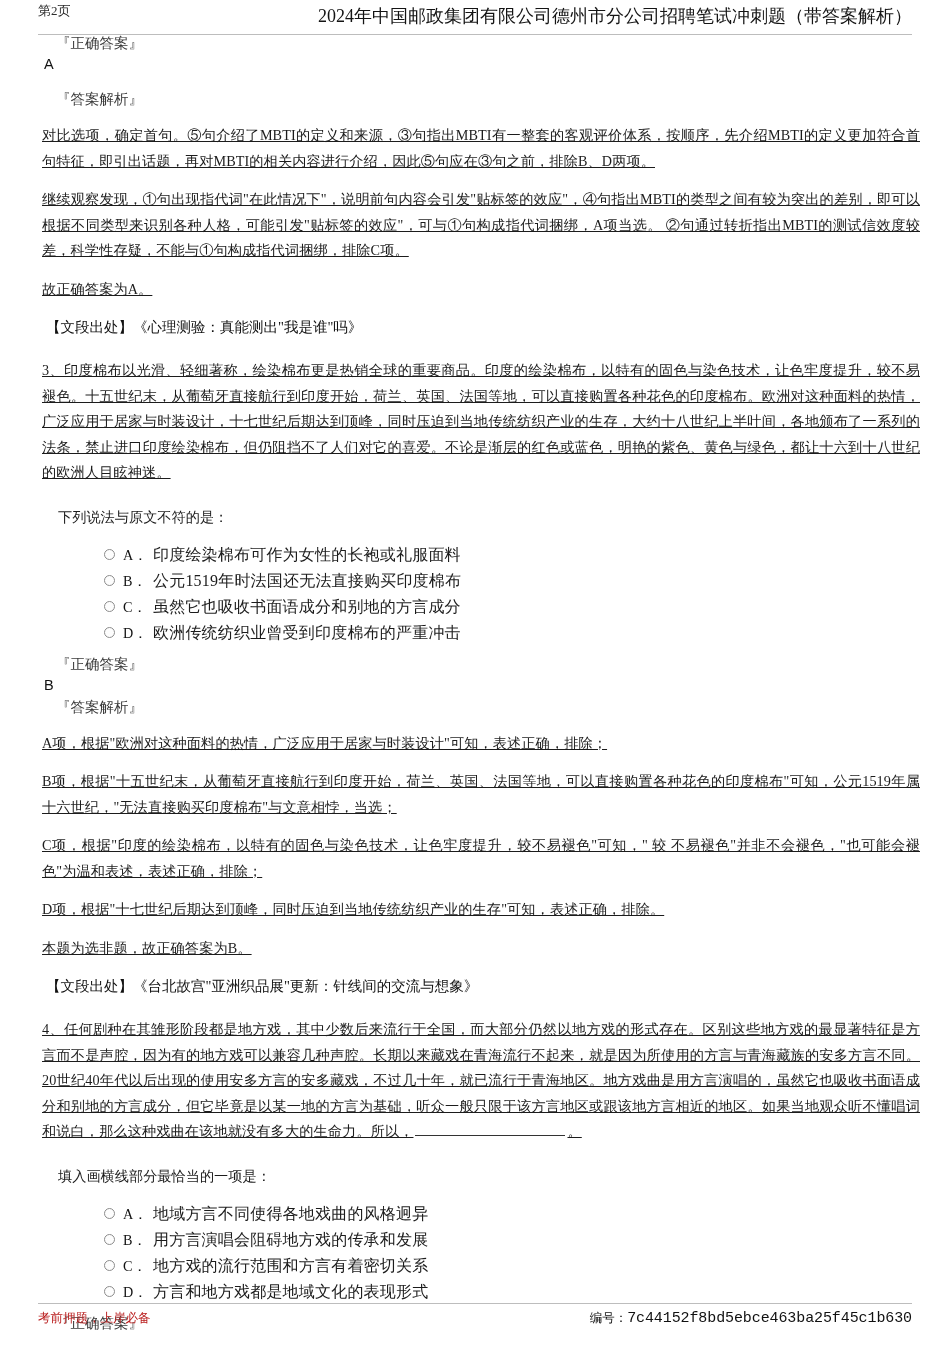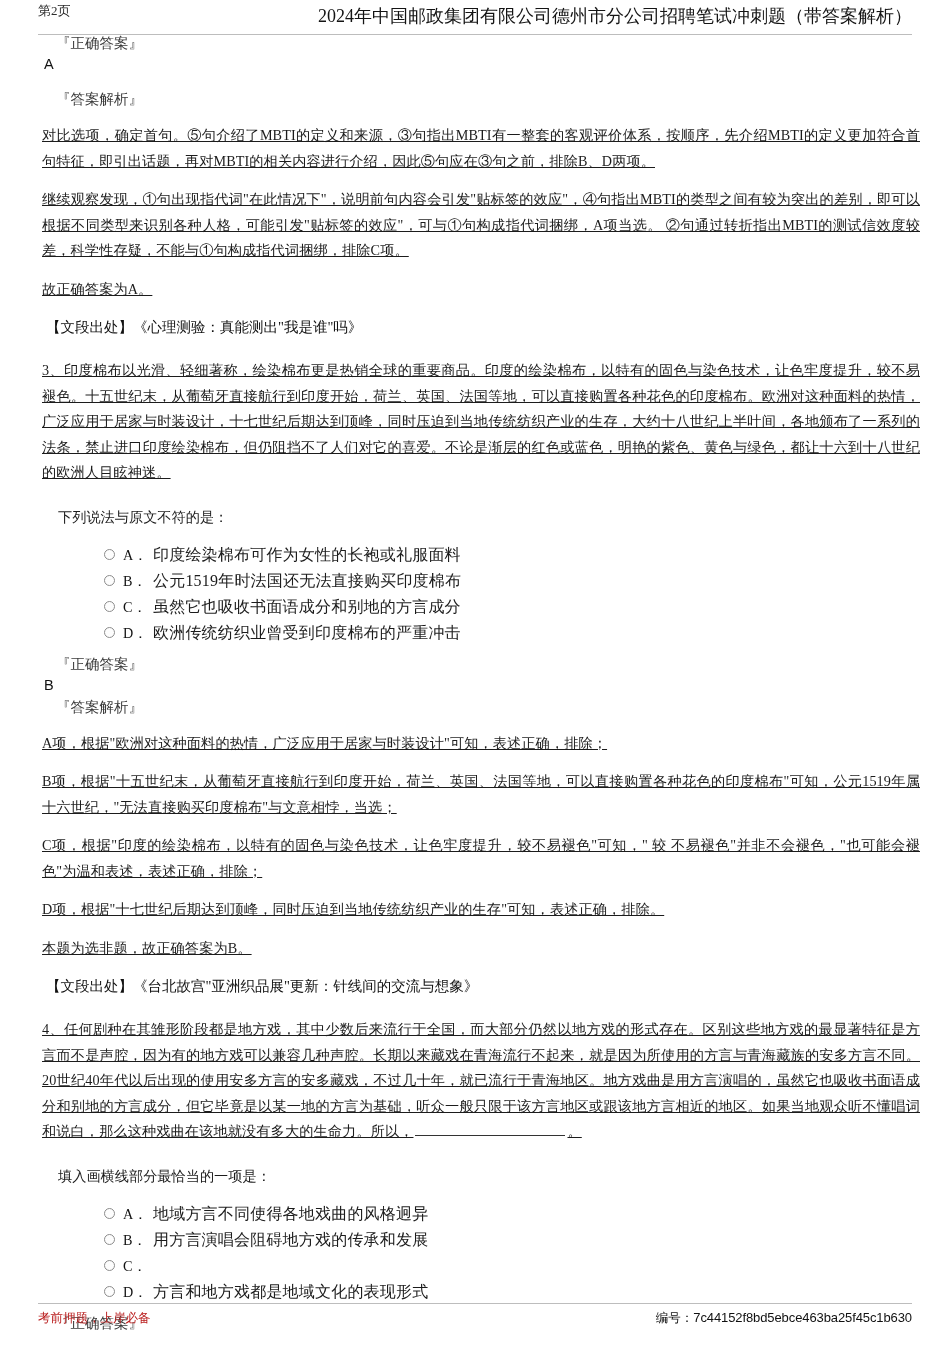--- a/index.html
+++ b/index.html
@@ -167,22 +167,22 @@
   .footer-left {
     font-size: 12.5px;
     color: #b91c1c;
   }
   .footer-right {
     font-size: 12.5px;
     color: #111;
     white-space: nowrap;
   }
   .footer-right .code {
-    font-family: Liberation Sans, sans-serif;
-    font-size: 13px;
+    font-family: Liberation Mono, monospace;
+    font-size: 15px;
     letter-spacing: -0.1px;
     text-align: right;
   }
 </style>
 </head>
 <body>
 
 <div class="page">
 
   <div class="page-header">
@@ -279,20 +279,21 @@
         <span class="opt-text">地域方言不同使得各地戏曲的风格迥异</span>
       </div>
       <div class="option-row">
         <span class="radio"></span>
         <span class="opt-letter">B．</span>
         <span class="opt-text">用方言演唱会阻碍地方戏的传承和发展</span>
       </div>
       <div class="option-row">
         <span class="radio"></span>
         <span class="opt-letter">C．</span>
+        <span class="opt-text">地方戏的流行范围和方言有着密切关系</span>
       </div>
       <div class="option-row">
         <span class="radio"></span>
         <span class="opt-letter">D．</span>
         <span class="opt-text">方言和地方戏都是地域文化的表现形式</span>
       </div>
     </div>
 
     <div class="gap-xs"></div>
     <div class="tag-label">『正确答案』</div>

